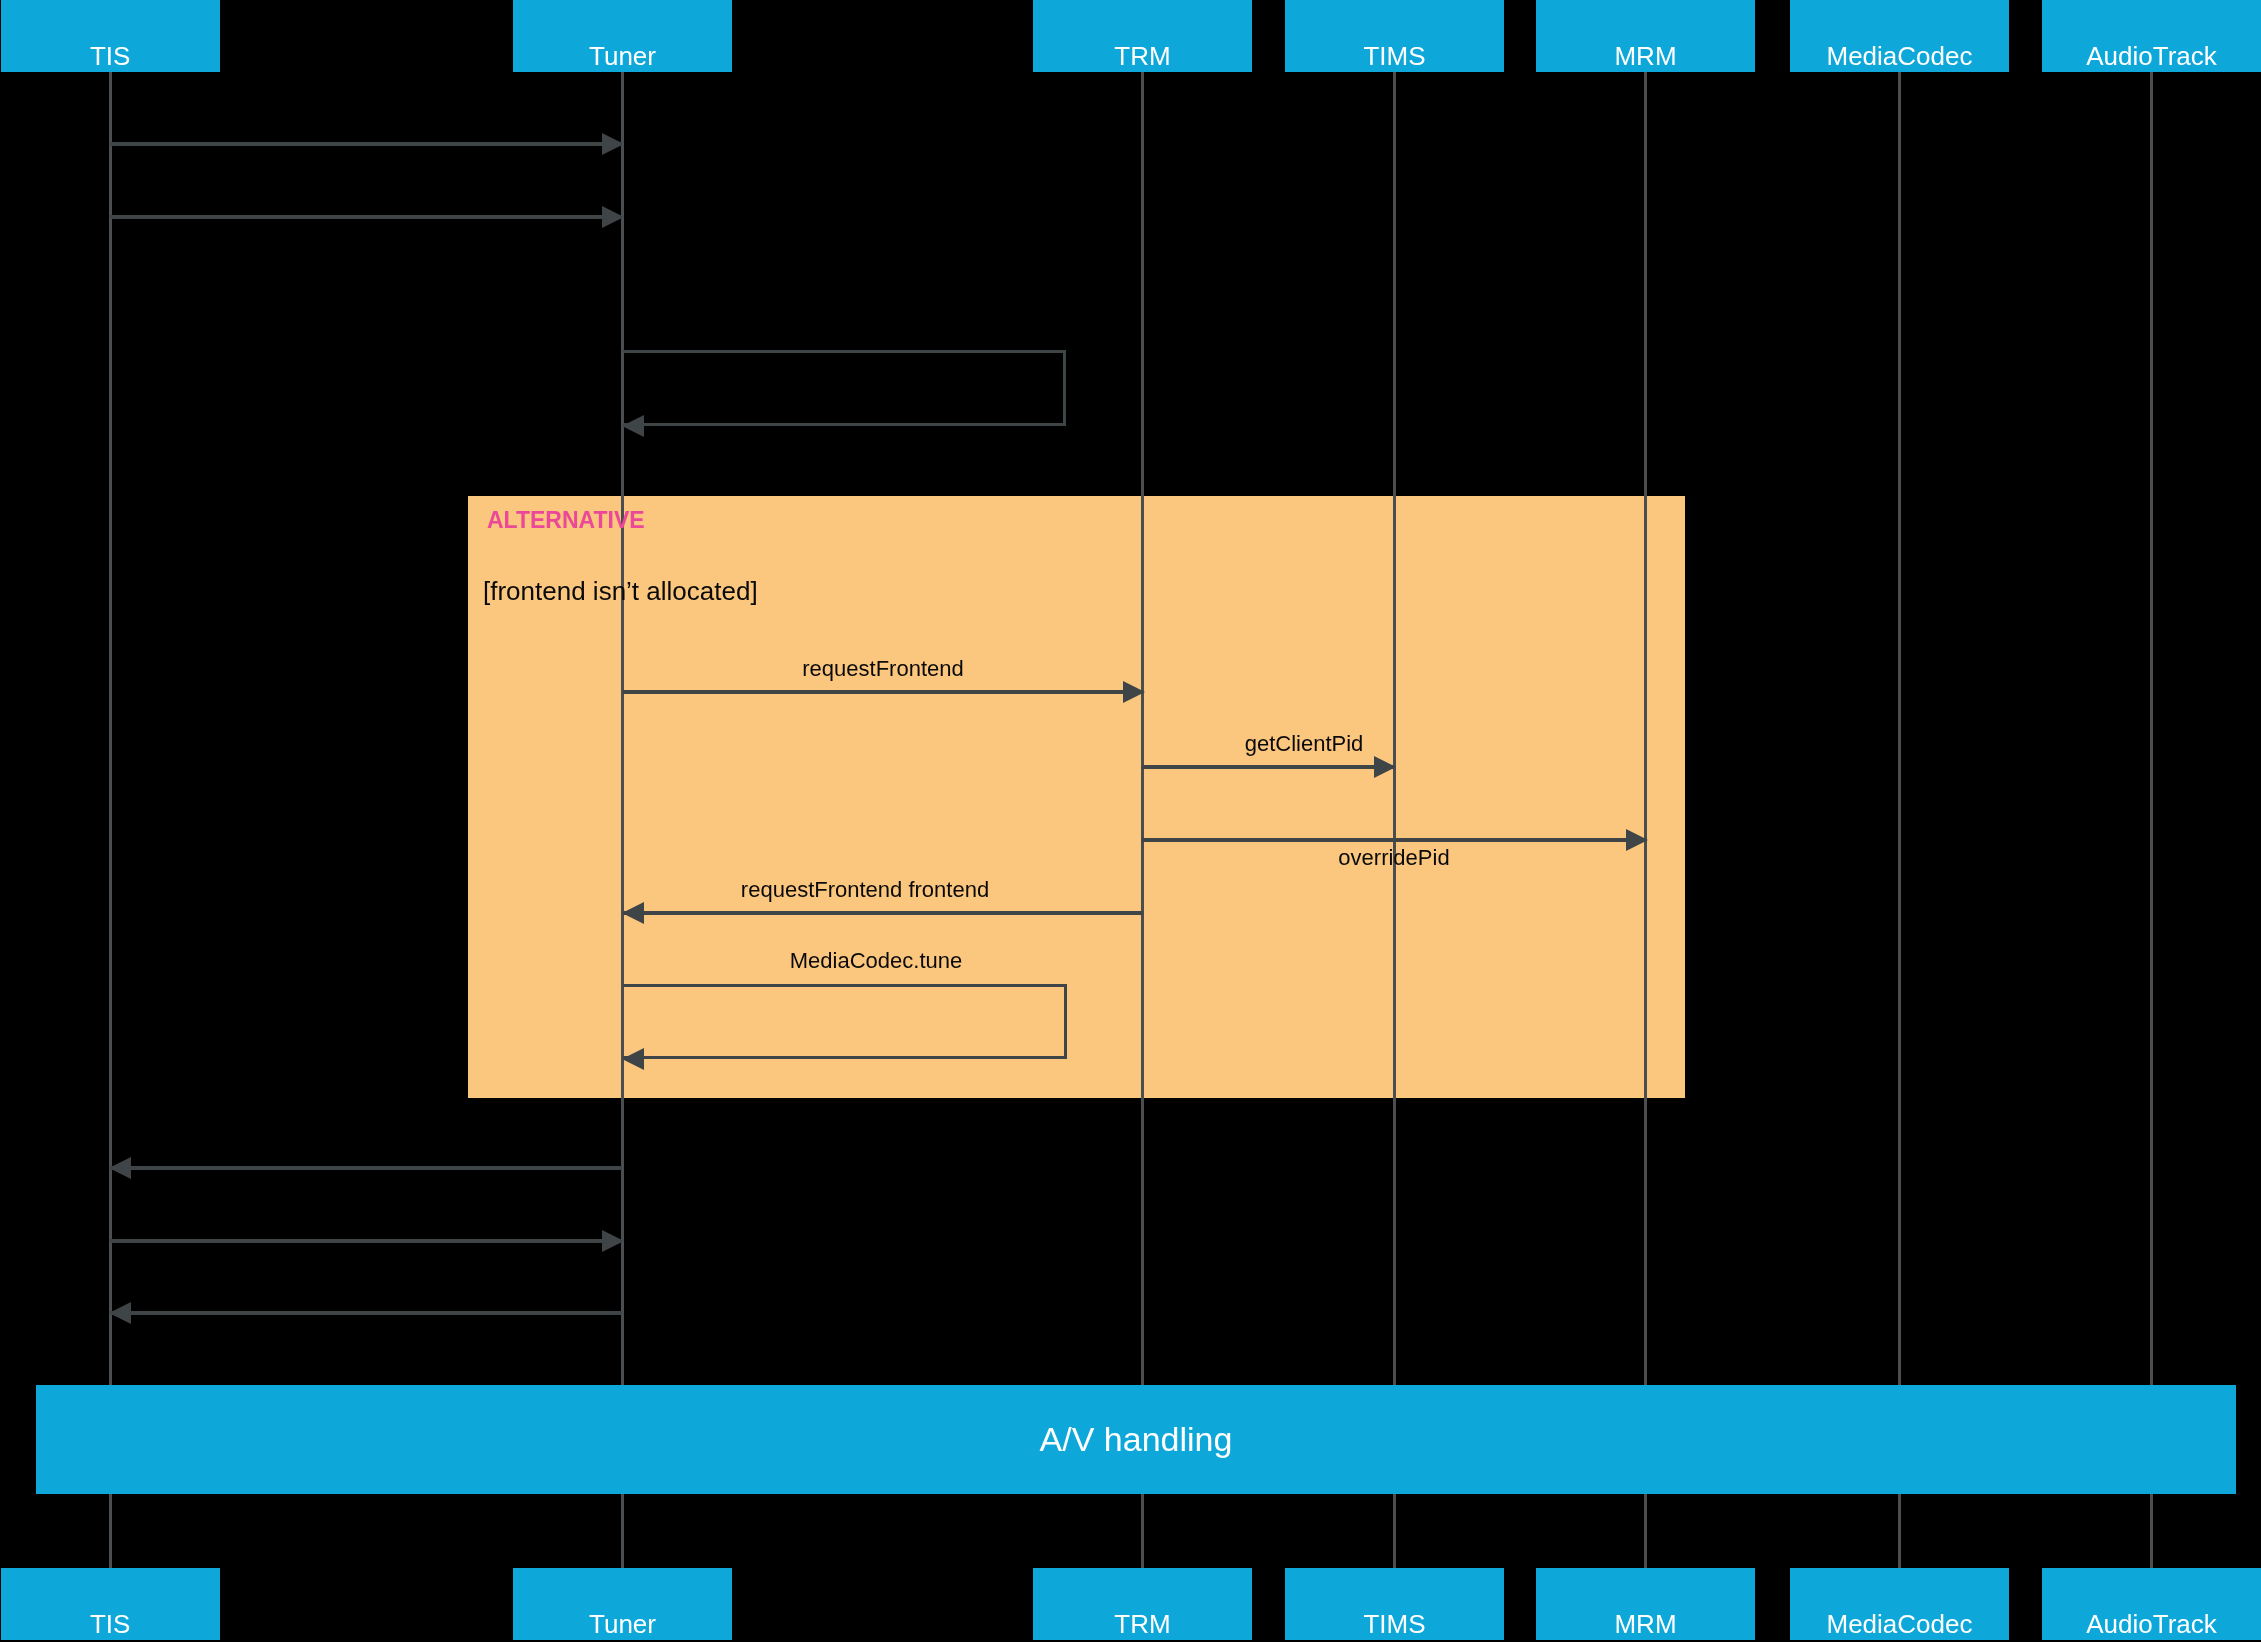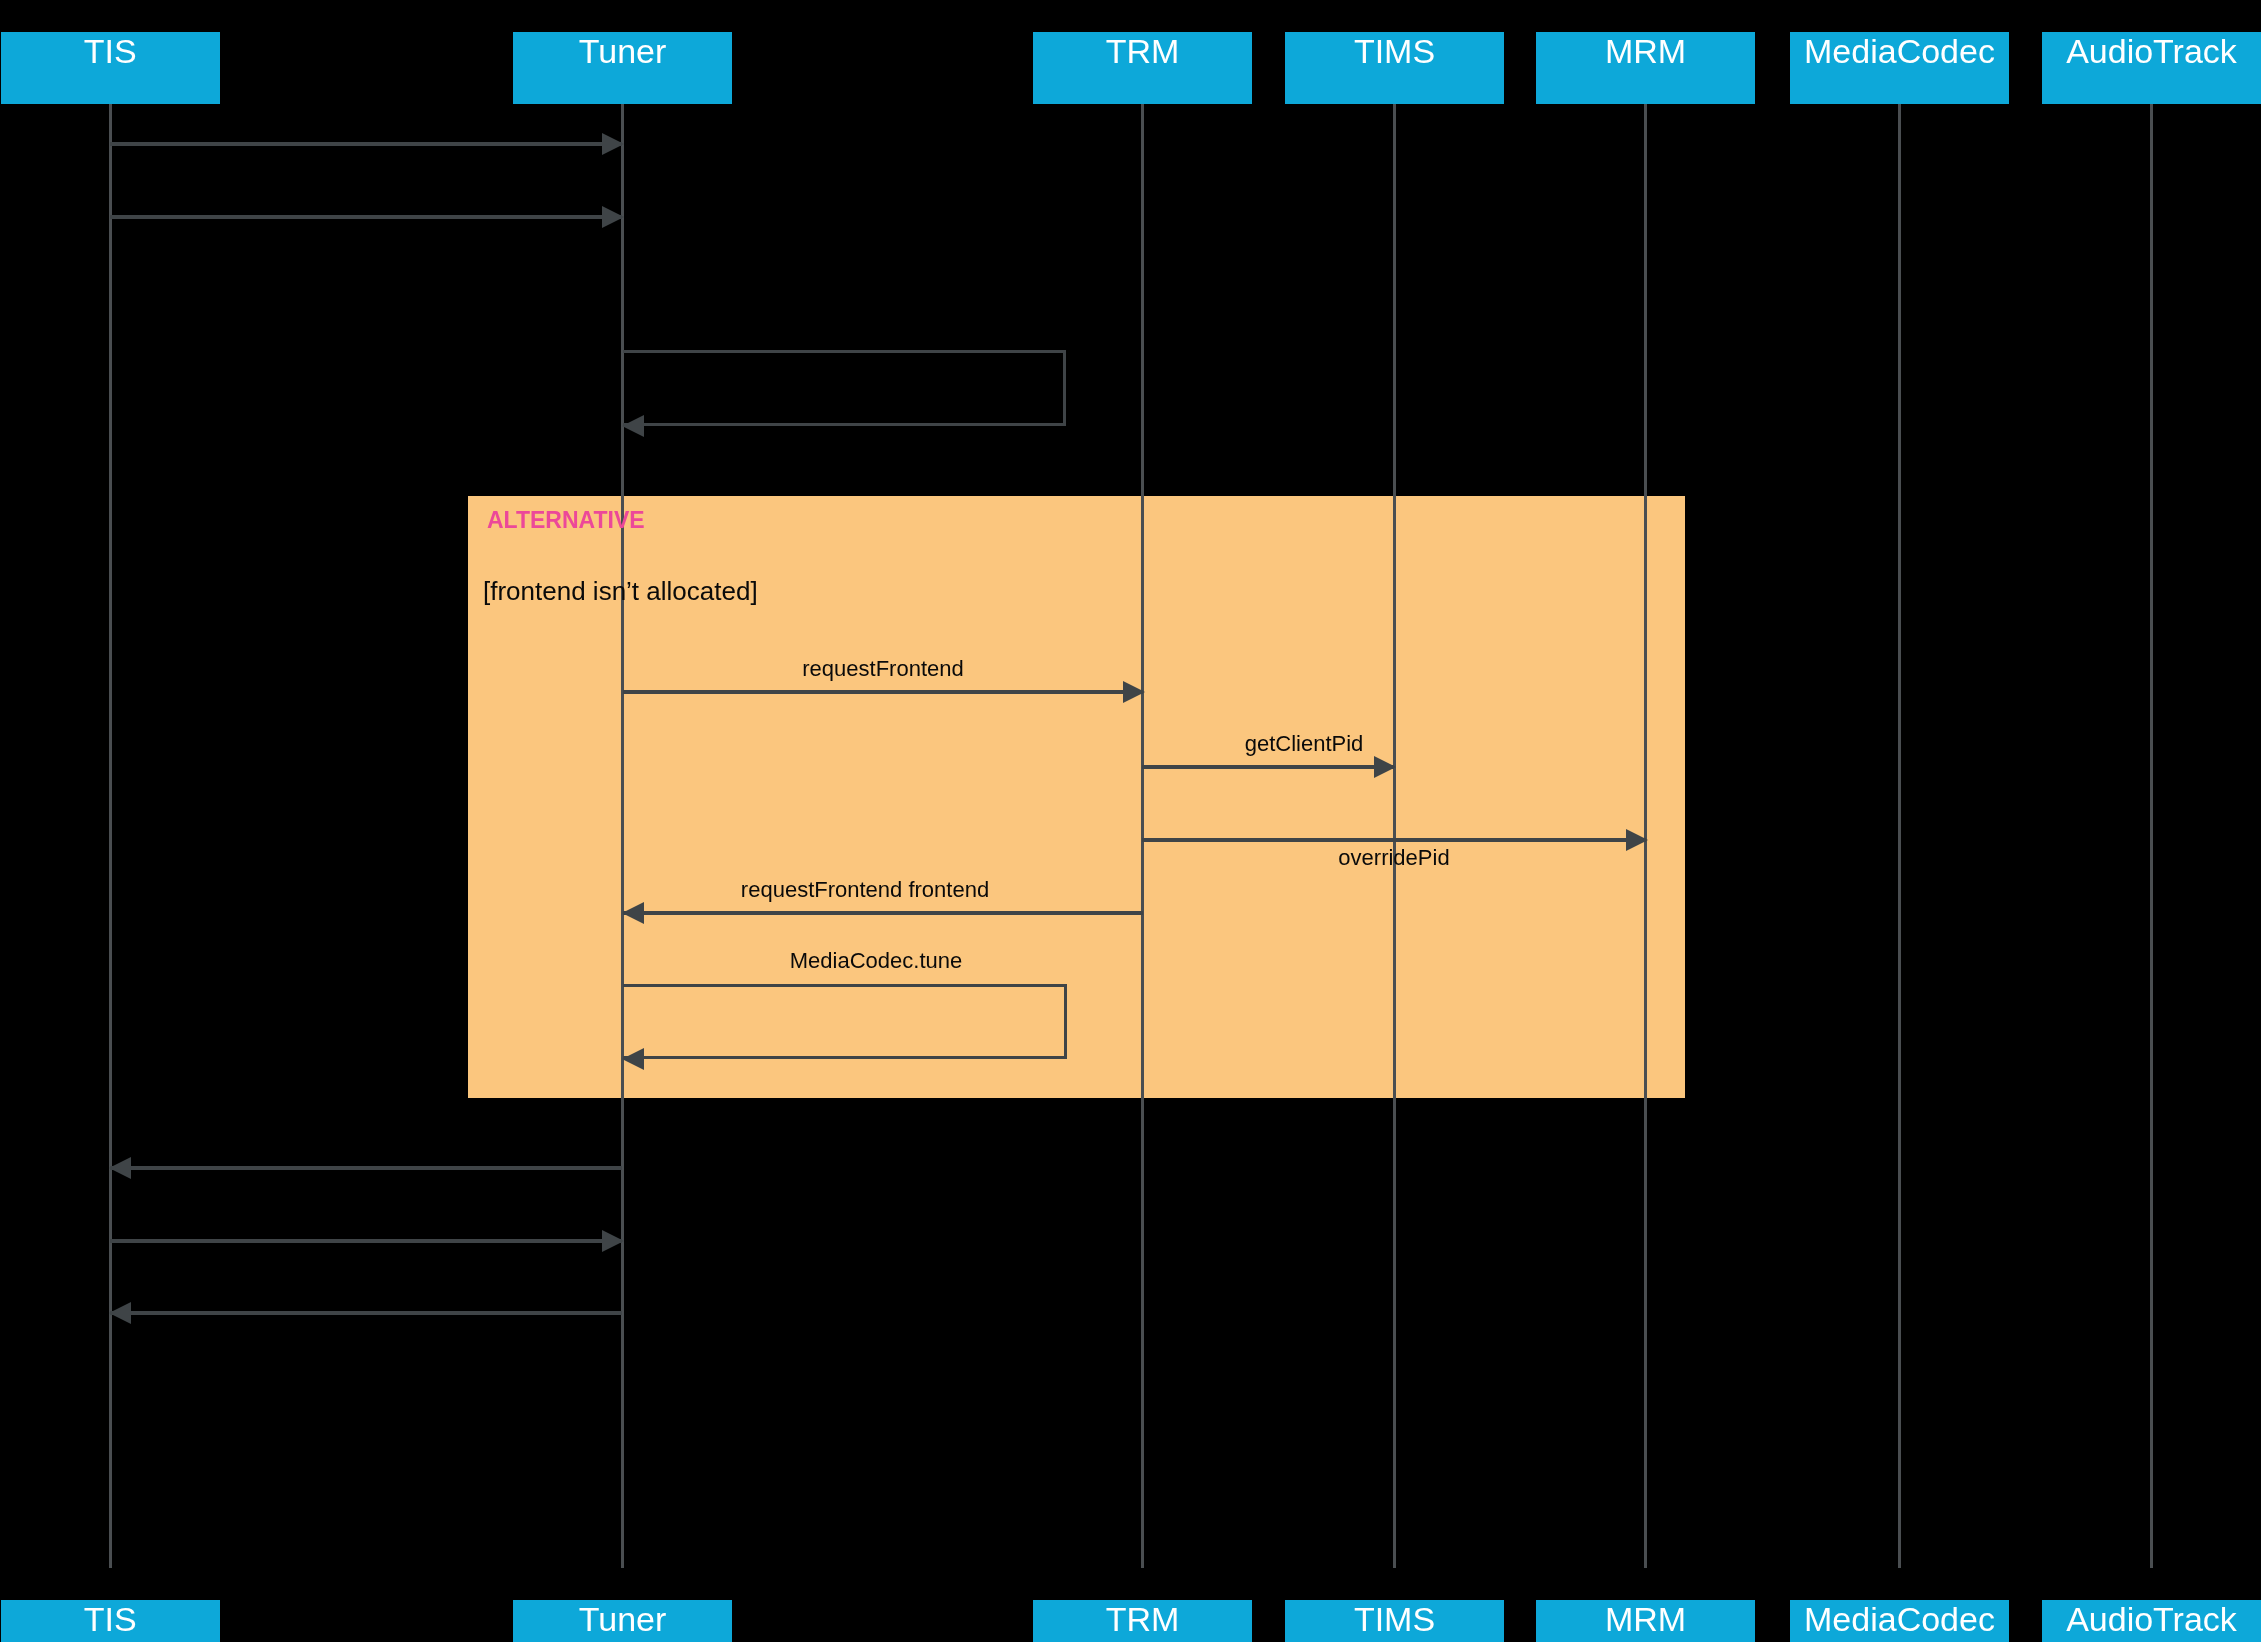--- a/index.html
+++ b/index.html
@@ -3,22 +3,22 @@
 <meta charset="utf-8">
 <style>
   html,body{margin:0;padding:0;background:#000;}
   .stage{
     position:relative;width:2261px;height:1642px;background:#000;
     font-family:"Liberation Sans",sans-serif;overflow:hidden;
     --blue:#0DA8D9;--orange:#FBC67E;--line:#42464A;--arrow:#3F4447;
   }
   .pbox{
     position:absolute;width:219px;height:72px;background:var(--blue);
-    color:#fff;display:flex;align-items:flex-start;justify-content:center;
-    font-size:34px;z-index:6;margin-top:32px;
+    color:#fff;display:flex;align-items:flex-end;justify-content:center;
+    font-size:26px;z-index:6;
   }
   .lifeline{
     position:absolute;width:2.9px;top:72px;height:1496px;background:#4A4E51;z-index:2;
   }
   .altbox{
     position:absolute;left:468px;top:496px;width:1217px;height:602px;
     background:var(--orange);z-index:1;
   }
   .alt-title{
     position:absolute;left:487px;top:507px;font-size:23px;font-weight:bold;
@@ -113,20 +113,23 @@
   <div class="msg-label" style="left:865px;top:872px">requestFrontend frontend</div>
   <div class="arrow left" style="left:623px;top:911px;width:520px"></div>
 
   <div class="msg-label" style="left:876px;top:943px">MediaCodec.tune</div>
   <div class="selfcall" style="left:623px;top:984px;width:441px;height:69px"></div>
 
   <div class="arrow left" style="left:110px;top:1166px;width:512px"></div>
   <div class="arrow right" style="left:110px;top:1239px;width:512px"></div>
   <div class="arrow left" style="left:110px;top:1311px;width:512px"></div>
 
+  <div class="avbar">
+    <span>A/V handling</span>
+  </div>
 
   <div class="pbox" style="left:0.7px;top:1568px">
       <span>TIS</span>
     </div>
   <div class="pbox" style="left:513px;top:1568px">
       <span>Tuner</span>
     </div>
   <div class="pbox" style="left:1033px;top:1568px">
       <span>TRM</span>
     </div>

